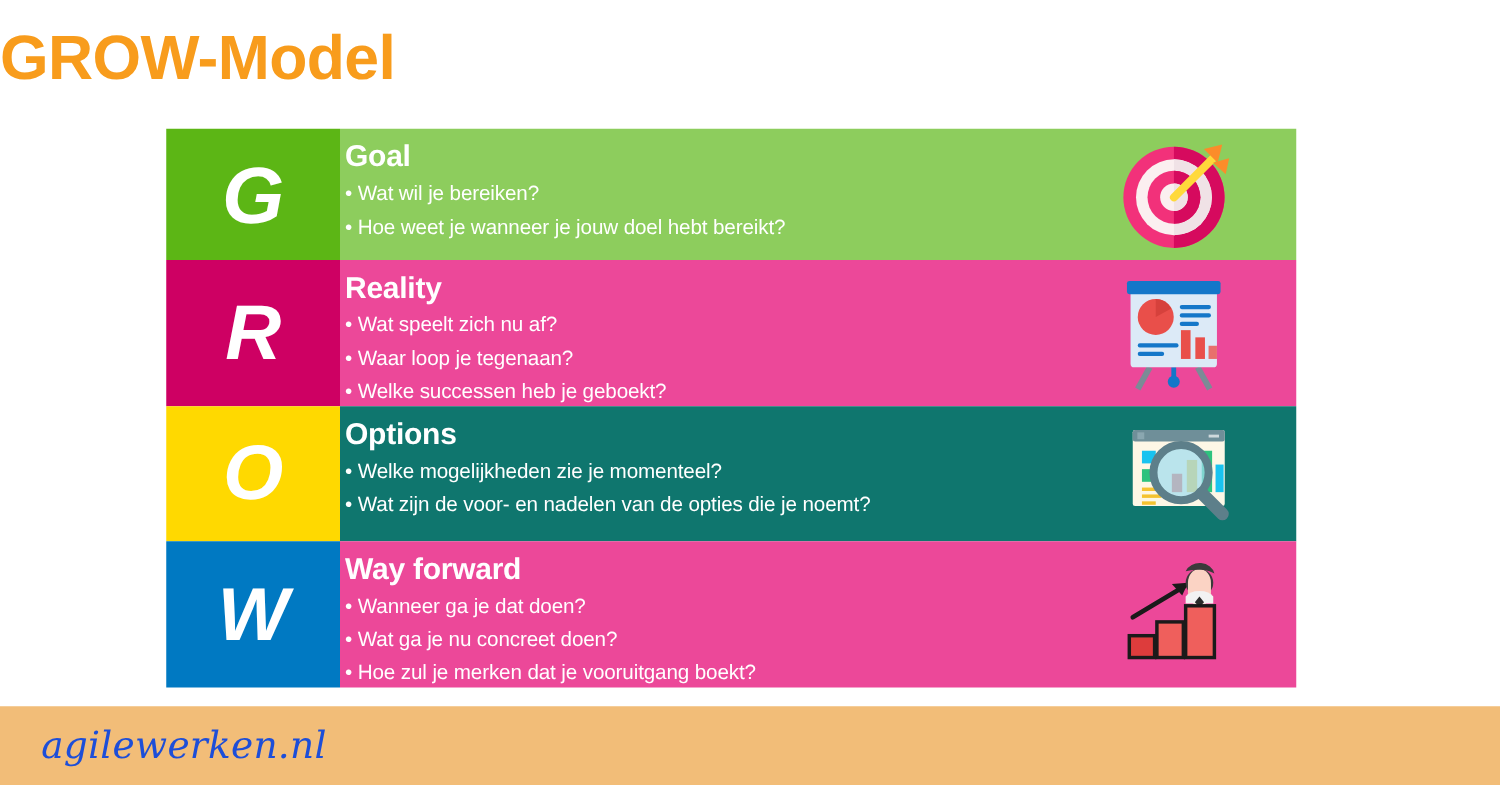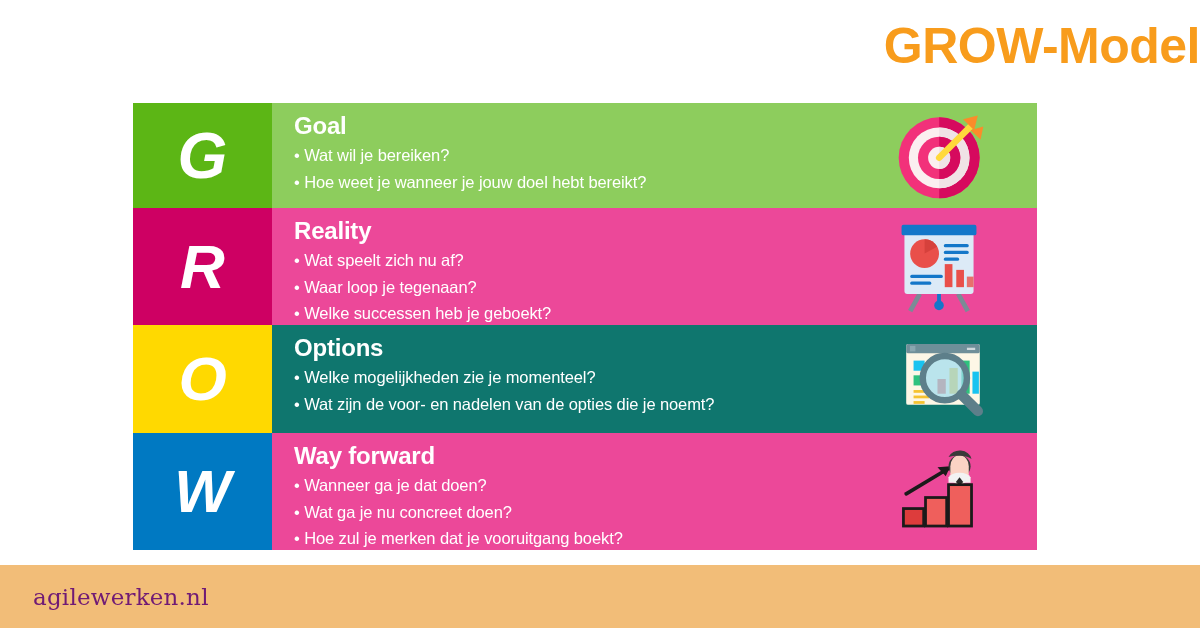--- a/index.html
+++ b/index.html
@@ -10,21 +10,21 @@
     position:relative;
     overflow:hidden;
   }
 
   .page { position:absolute; inset:0; }
 
   
   .title {
     position:absolute;
     top:17px; left:0; width:1200px;
-    text-align:right;
+    text-align:left;
     font-size:50px;
     font-weight:bold;
     letter-spacing:-0.5px;
     color:#f89c1c;
   }
 
   
   .rows {
     position:absolute;
     left:133px; top:103px;
@@ -57,21 +57,21 @@
     line-height:1;
     letter-spacing:0px;
   }
   .row-g .letter { font-size:64px; }
   .row-o .letter { font-size:62px; }
   .row-w .letter { font-size:60px; }
 
   .content-cell {
     flex:1 1 auto;
     position:relative;
-    padding:8px 0 0 22px;
+    padding:8px 0 0 4px;
   }
   .heading {
     font-size:24px;
     font-weight:bold;
     color:#ffffff;
     line-height:1.25;
     margin-bottom:1px;
     letter-spacing:-0.2px;
   }
   .bullets { list-style:none; }
@@ -114,22 +114,23 @@
     position:absolute;
     left:0; top:565px;
     width:1200px; height:63px;
     background:#f2bd78;
     display:flex;
     align-items:center;
   }
   .footer-url {
     margin-left:33px;
     font-family:"DejaVu Serif", serif;
-    font-size:23px;
-    color:#701a75;
+    font-style:italic;
+    font-size:30px;
+    color:#1d4ed8;
     letter-spacing:0.2px;
   }
   .footer-logo {
     position:absolute;
     right:28px; top:50%;
     transform:translateY(-50%);
     width:62px; height:56px;
   }
 </style>
 </head>

